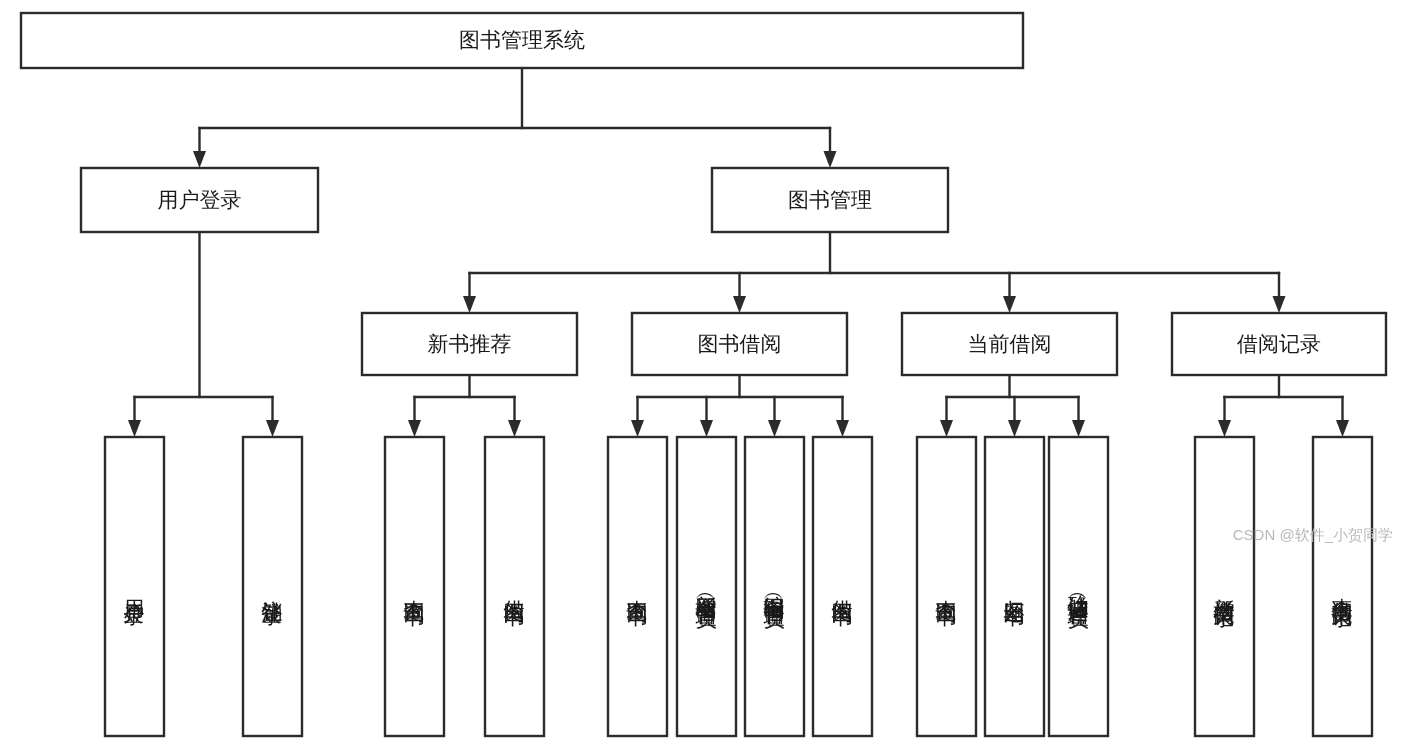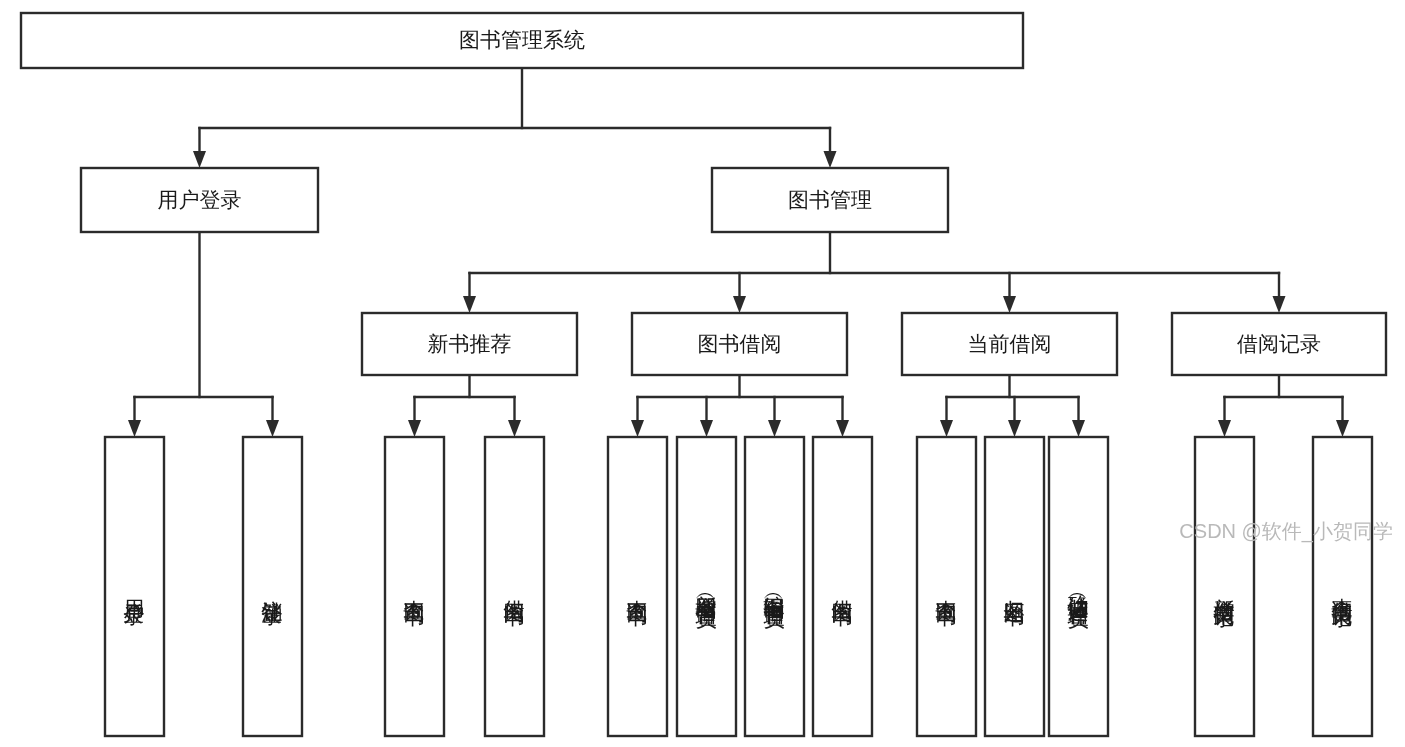--- a/index.html
+++ b/index.html
@@ -61,21 +61,21 @@
     display: flex;
     align-items: center;
     justify-content: center;
     pointer-events: none;
   }
   .watermark {
     position: absolute;
     right: 12px;
     bottom: 5px;
     font-family: "Liberation Sans", "DejaVu Sans", sans-serif;
-    font-size: 20px;
+    font-size: 15px;
     color: #b9b9b9;
     white-space: nowrap;
   }
 </style>
 </head>
 <body>
 
 <div id="diagram-root">
 
   <svg class="diagram-canvas" viewBox="0 0 1405 747">

